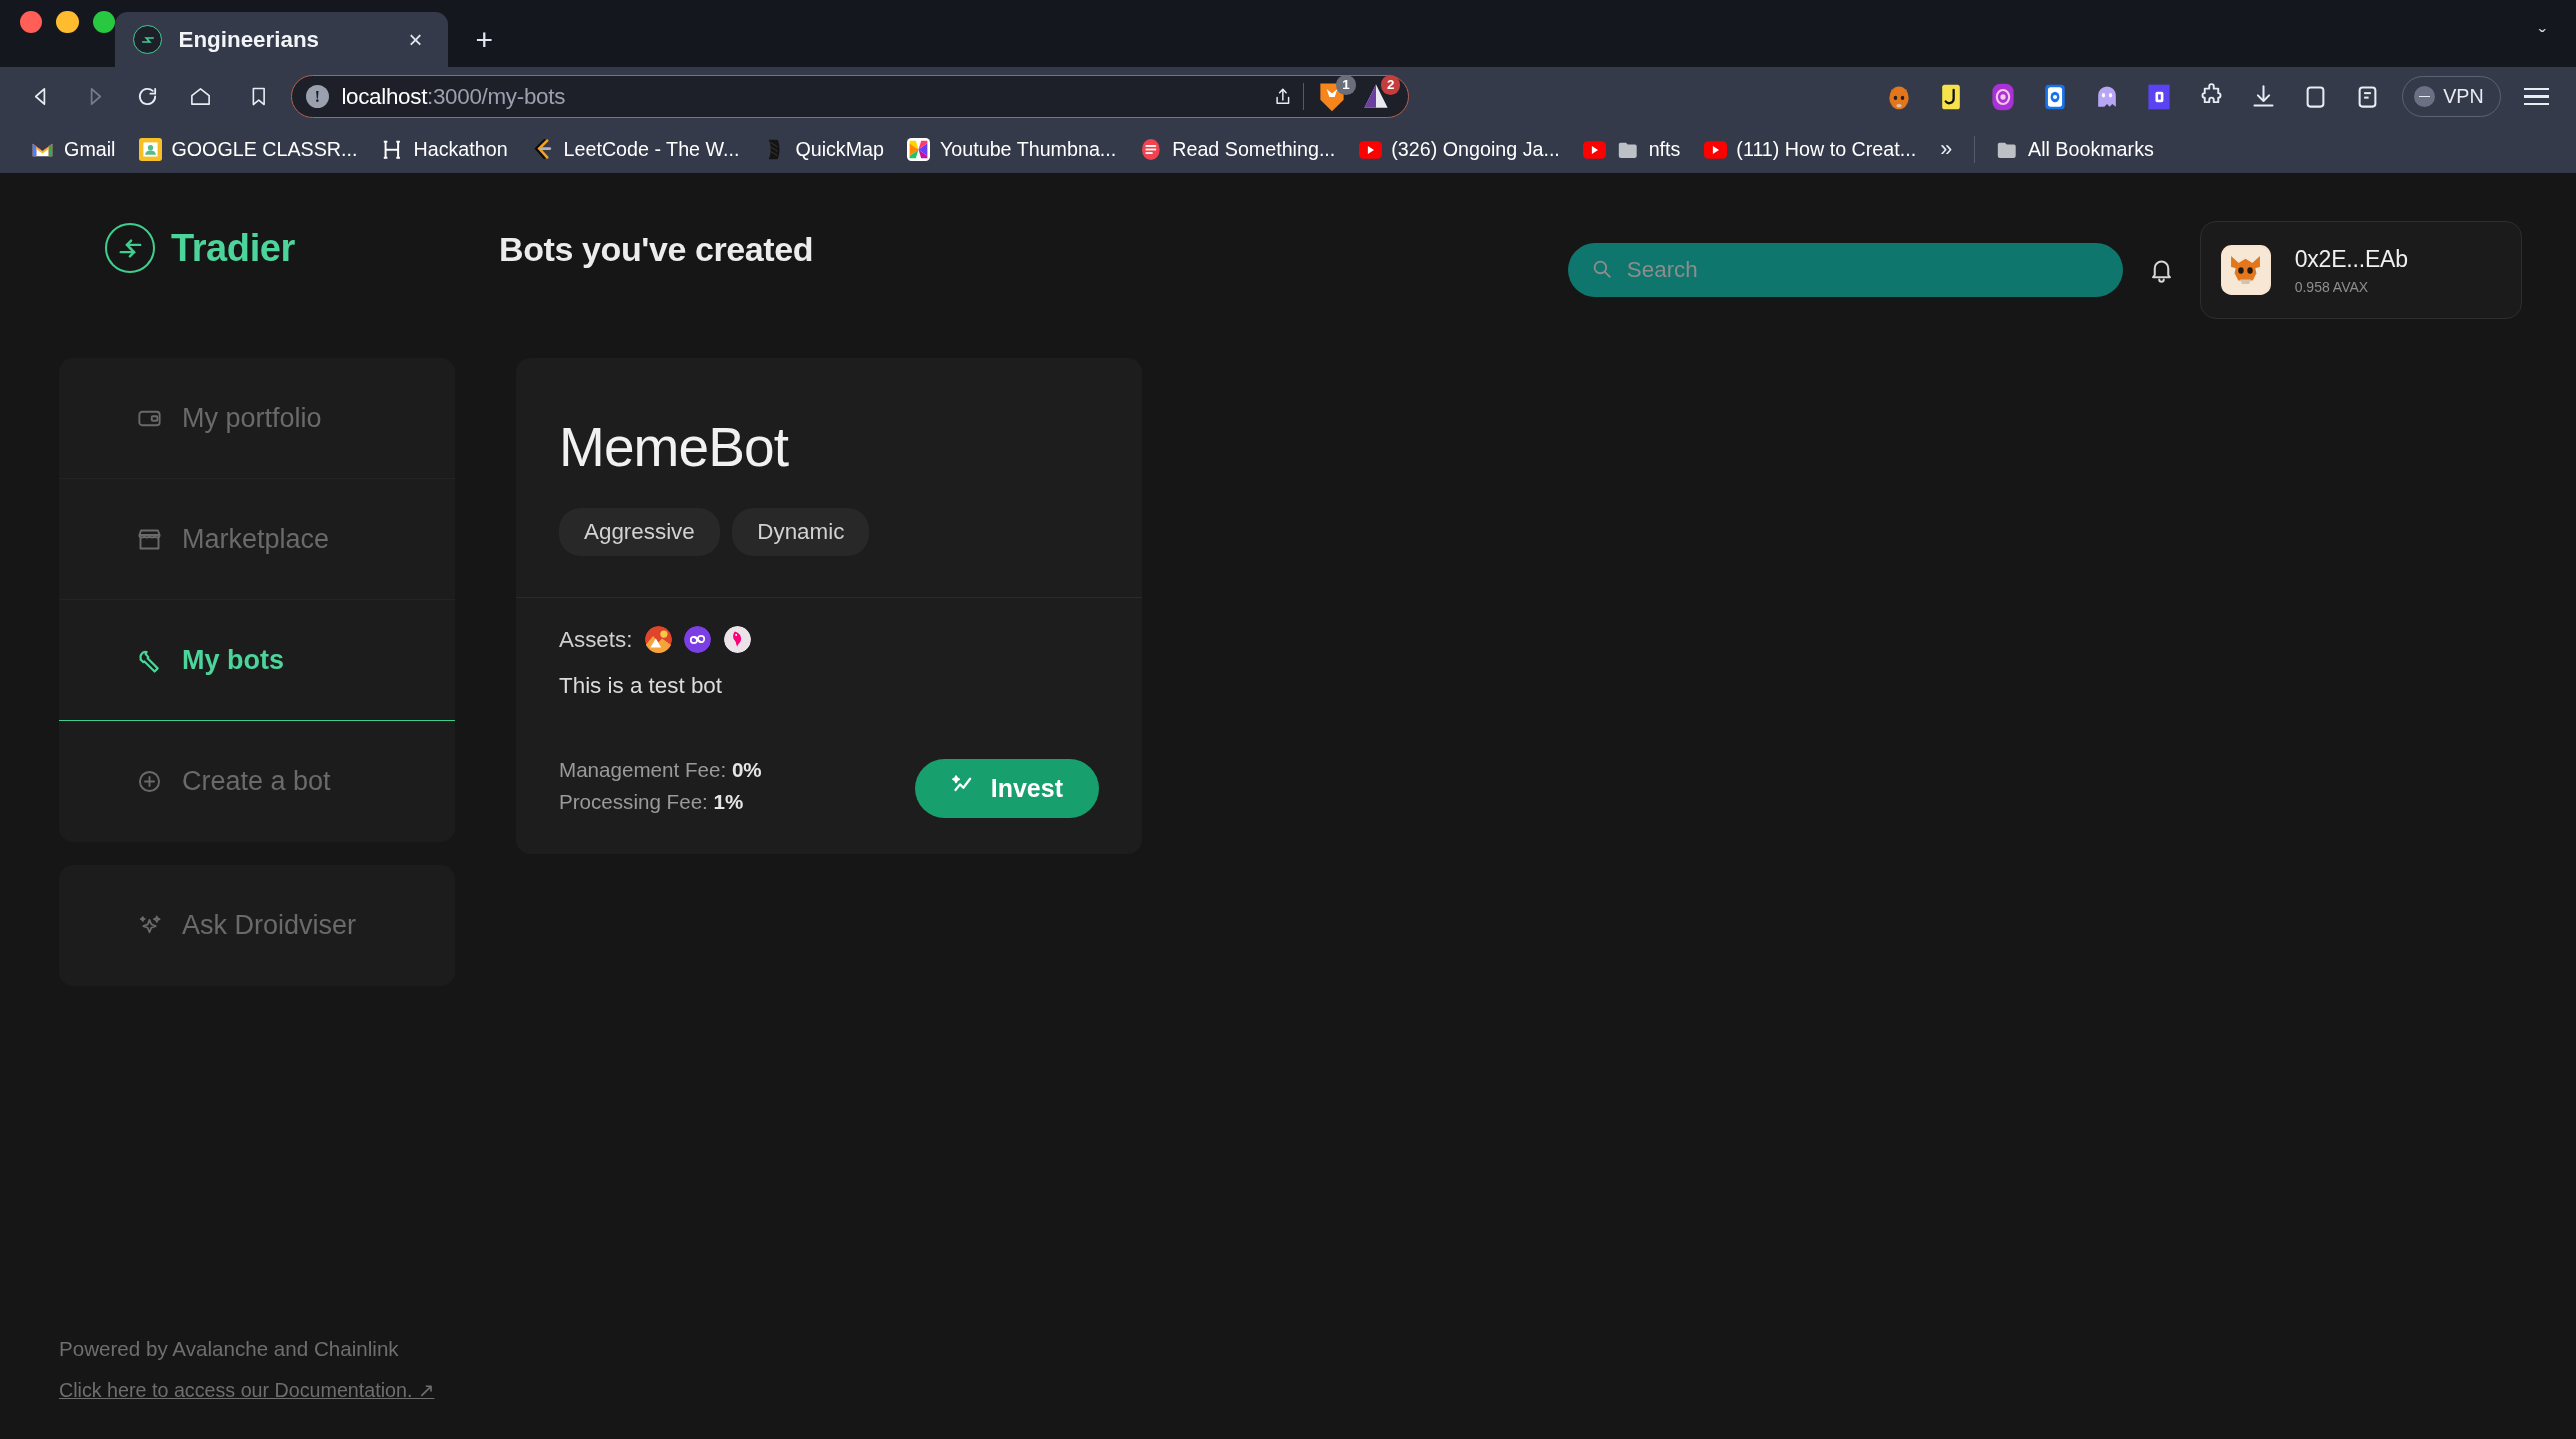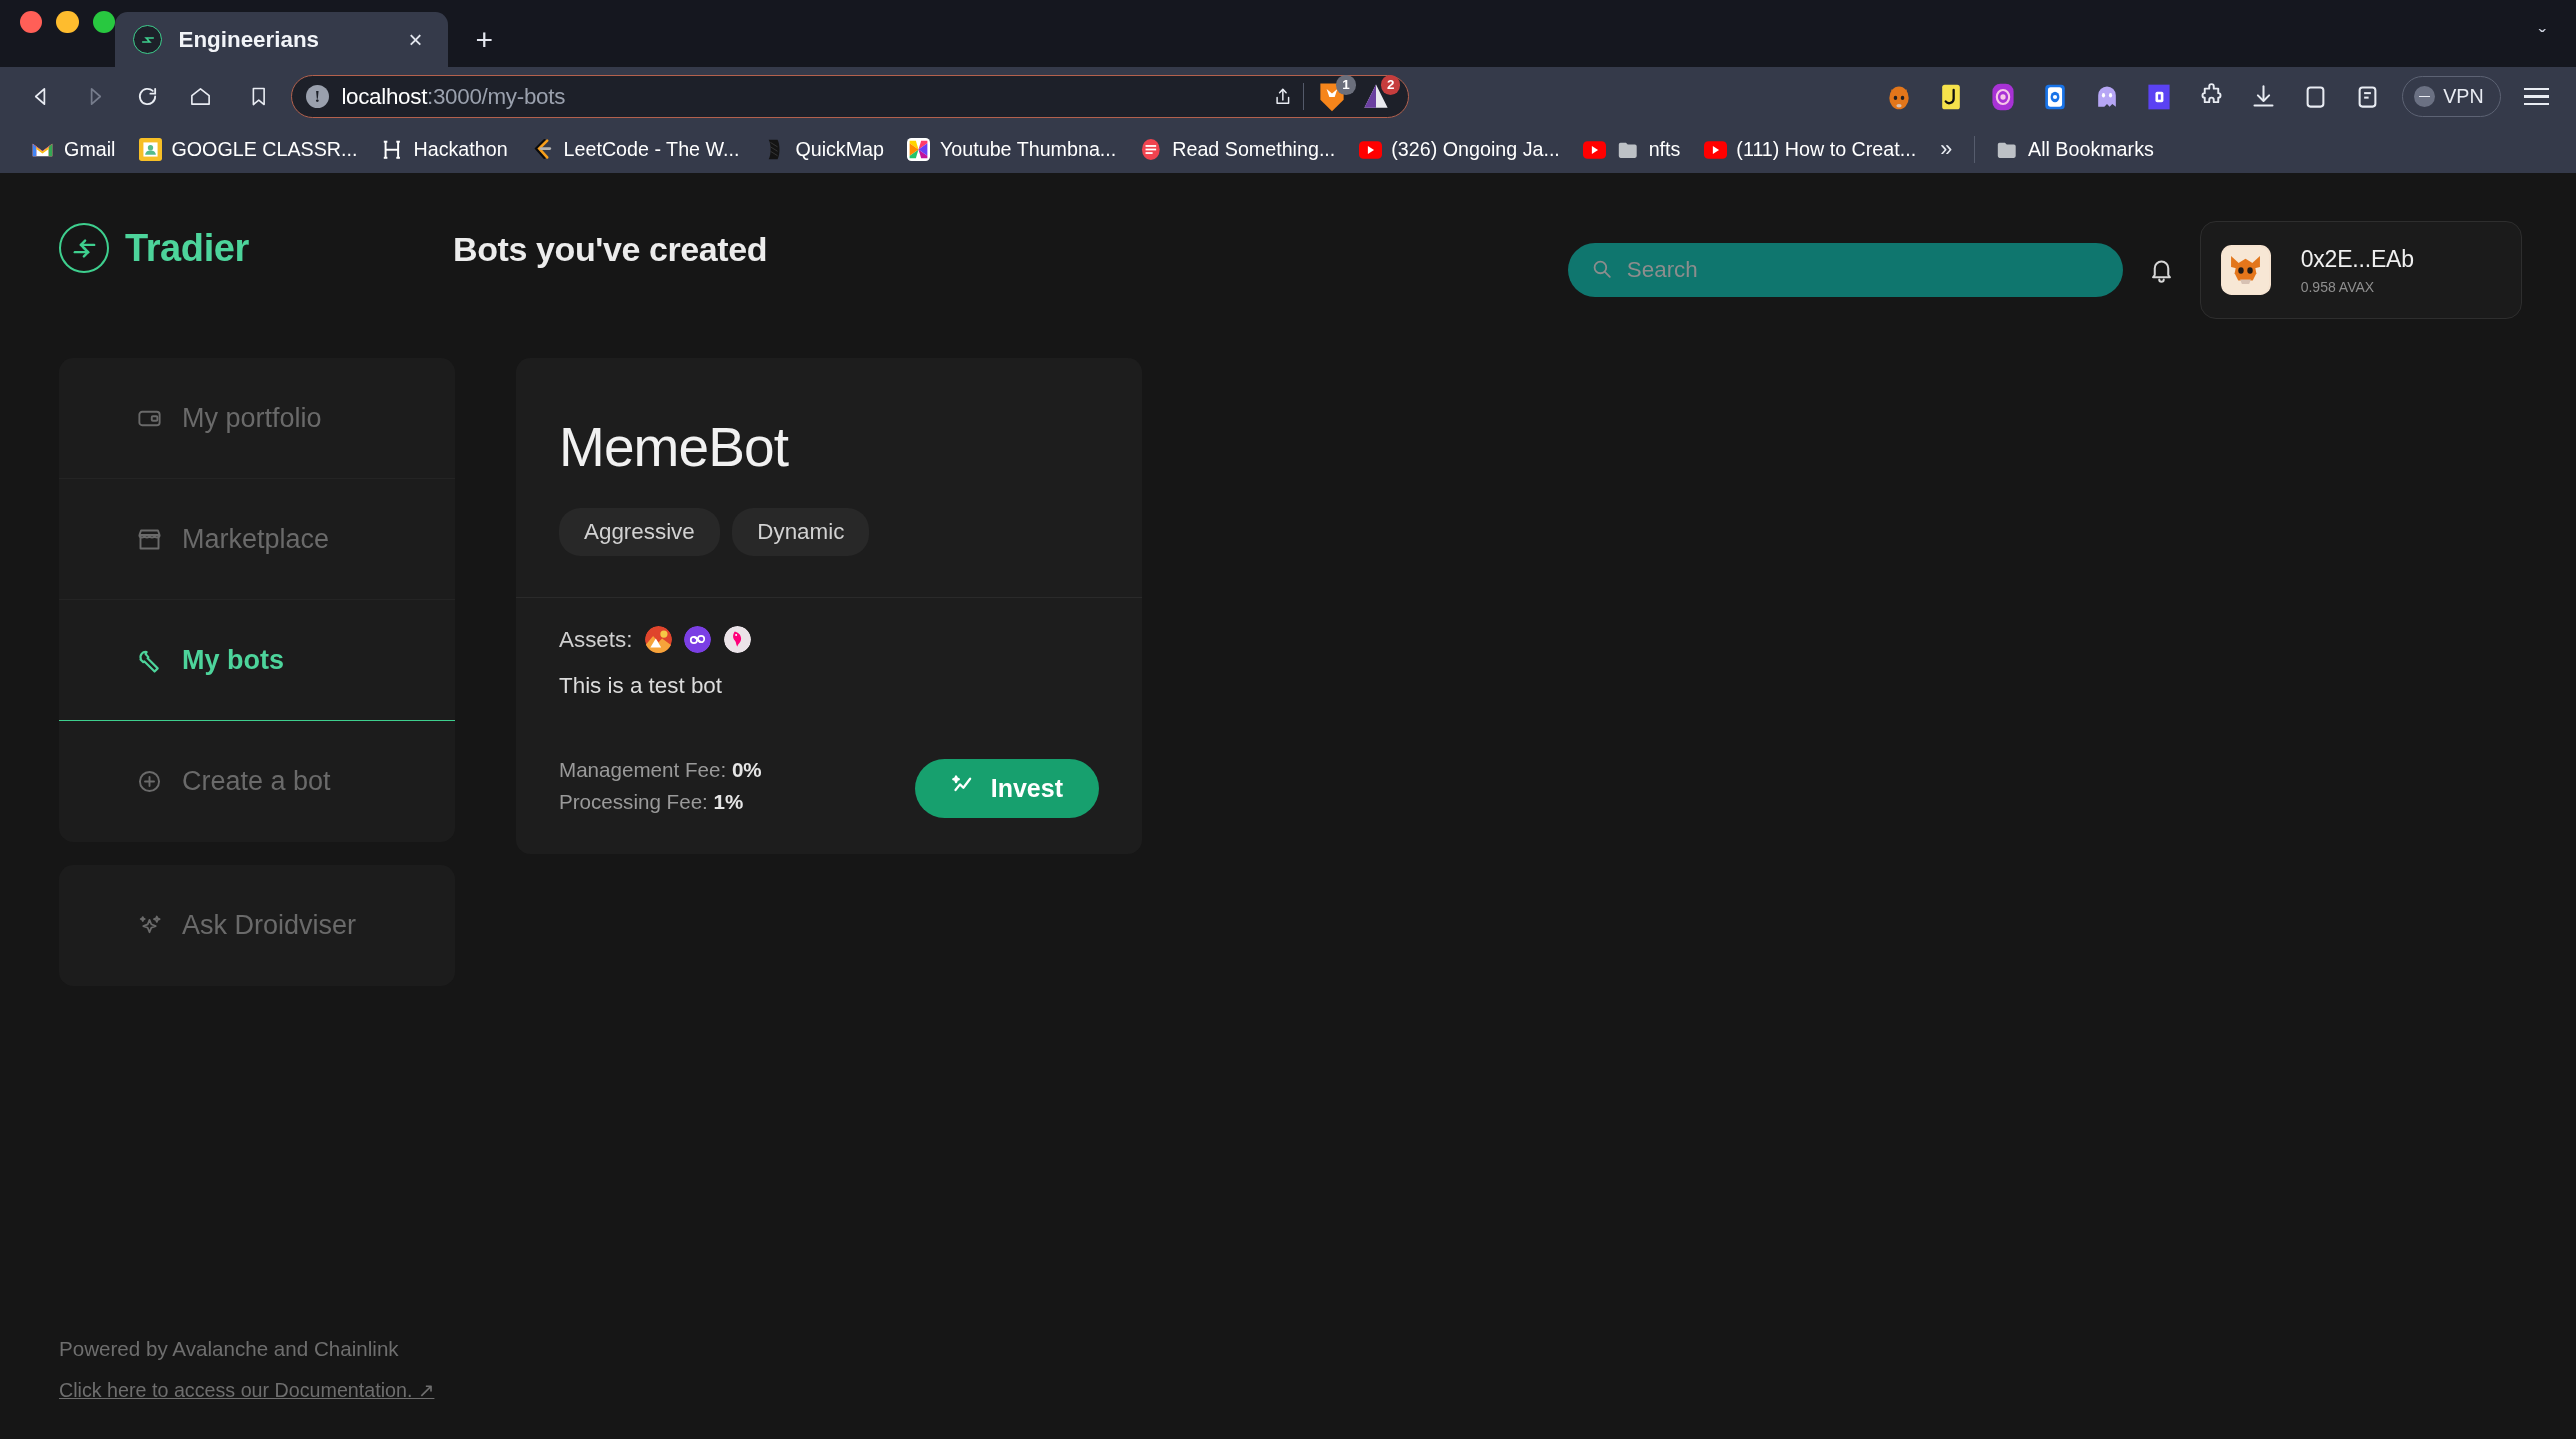--- a/index.html
+++ b/index.html
@@ -158,20 +158,21 @@
   .app {
     flex: 1;
     background: #161616;
     position: relative;
     overflow: hidden;
   }
   .app-header {
     display: flex; align-items: flex-start;
     padding: 41px 54px 0 59px;
     gap: 0;
+    margin-left: 46px;
   }
   .brand { display: flex; align-items: center; gap: 16px; width: 394px; flex: none; padding-top: 9px;}
   .brand-mark {
     width: 50px; height: 50px; border-radius: 50%;
     border: 2.2px solid #3ecf8e;
     display: flex; align-items: center; justify-content: center; flex:none;
   }
   .brand-name {
     color: #4dd49b; font-size: 38px; font-weight: 700; letter-spacing: -0.4px;
   }
@@ -193,21 +194,21 @@
     font-family: "Liberation Sans", sans-serif;
     width: 100%;
   }
   .searchbox input::placeholder { color: #8d8d8d; }
   .bell { color: #d7d7d7; cursor: pointer; display:flex; align-items:center; }
   .wallet {
     width: 322px; height: 98px;
     background: #1b1b1b;
     border: 0.9px solid #2e2e2e;
     border-radius: 16px;
-    display: flex; align-items: center; gap: 30px;
+    display: flex; align-items: center; gap: 24px;
     padding: 0 19.7px;
   }
   .wallet-av {
     width: 50px; height: 50px; border-radius: 10.7px;
     background: #f6e3d0;
     display: flex; align-items: center; justify-content: center; flex:none;
     overflow: hidden;
   }
   .wallet-addr { color: #f0f0f0; font-size: 23px; font-weight: 500; letter-spacing: -0.2px;}
   .wallet-bal { color: #8e8e8e; font-size: 14px; margin-top: 6.3px; }

